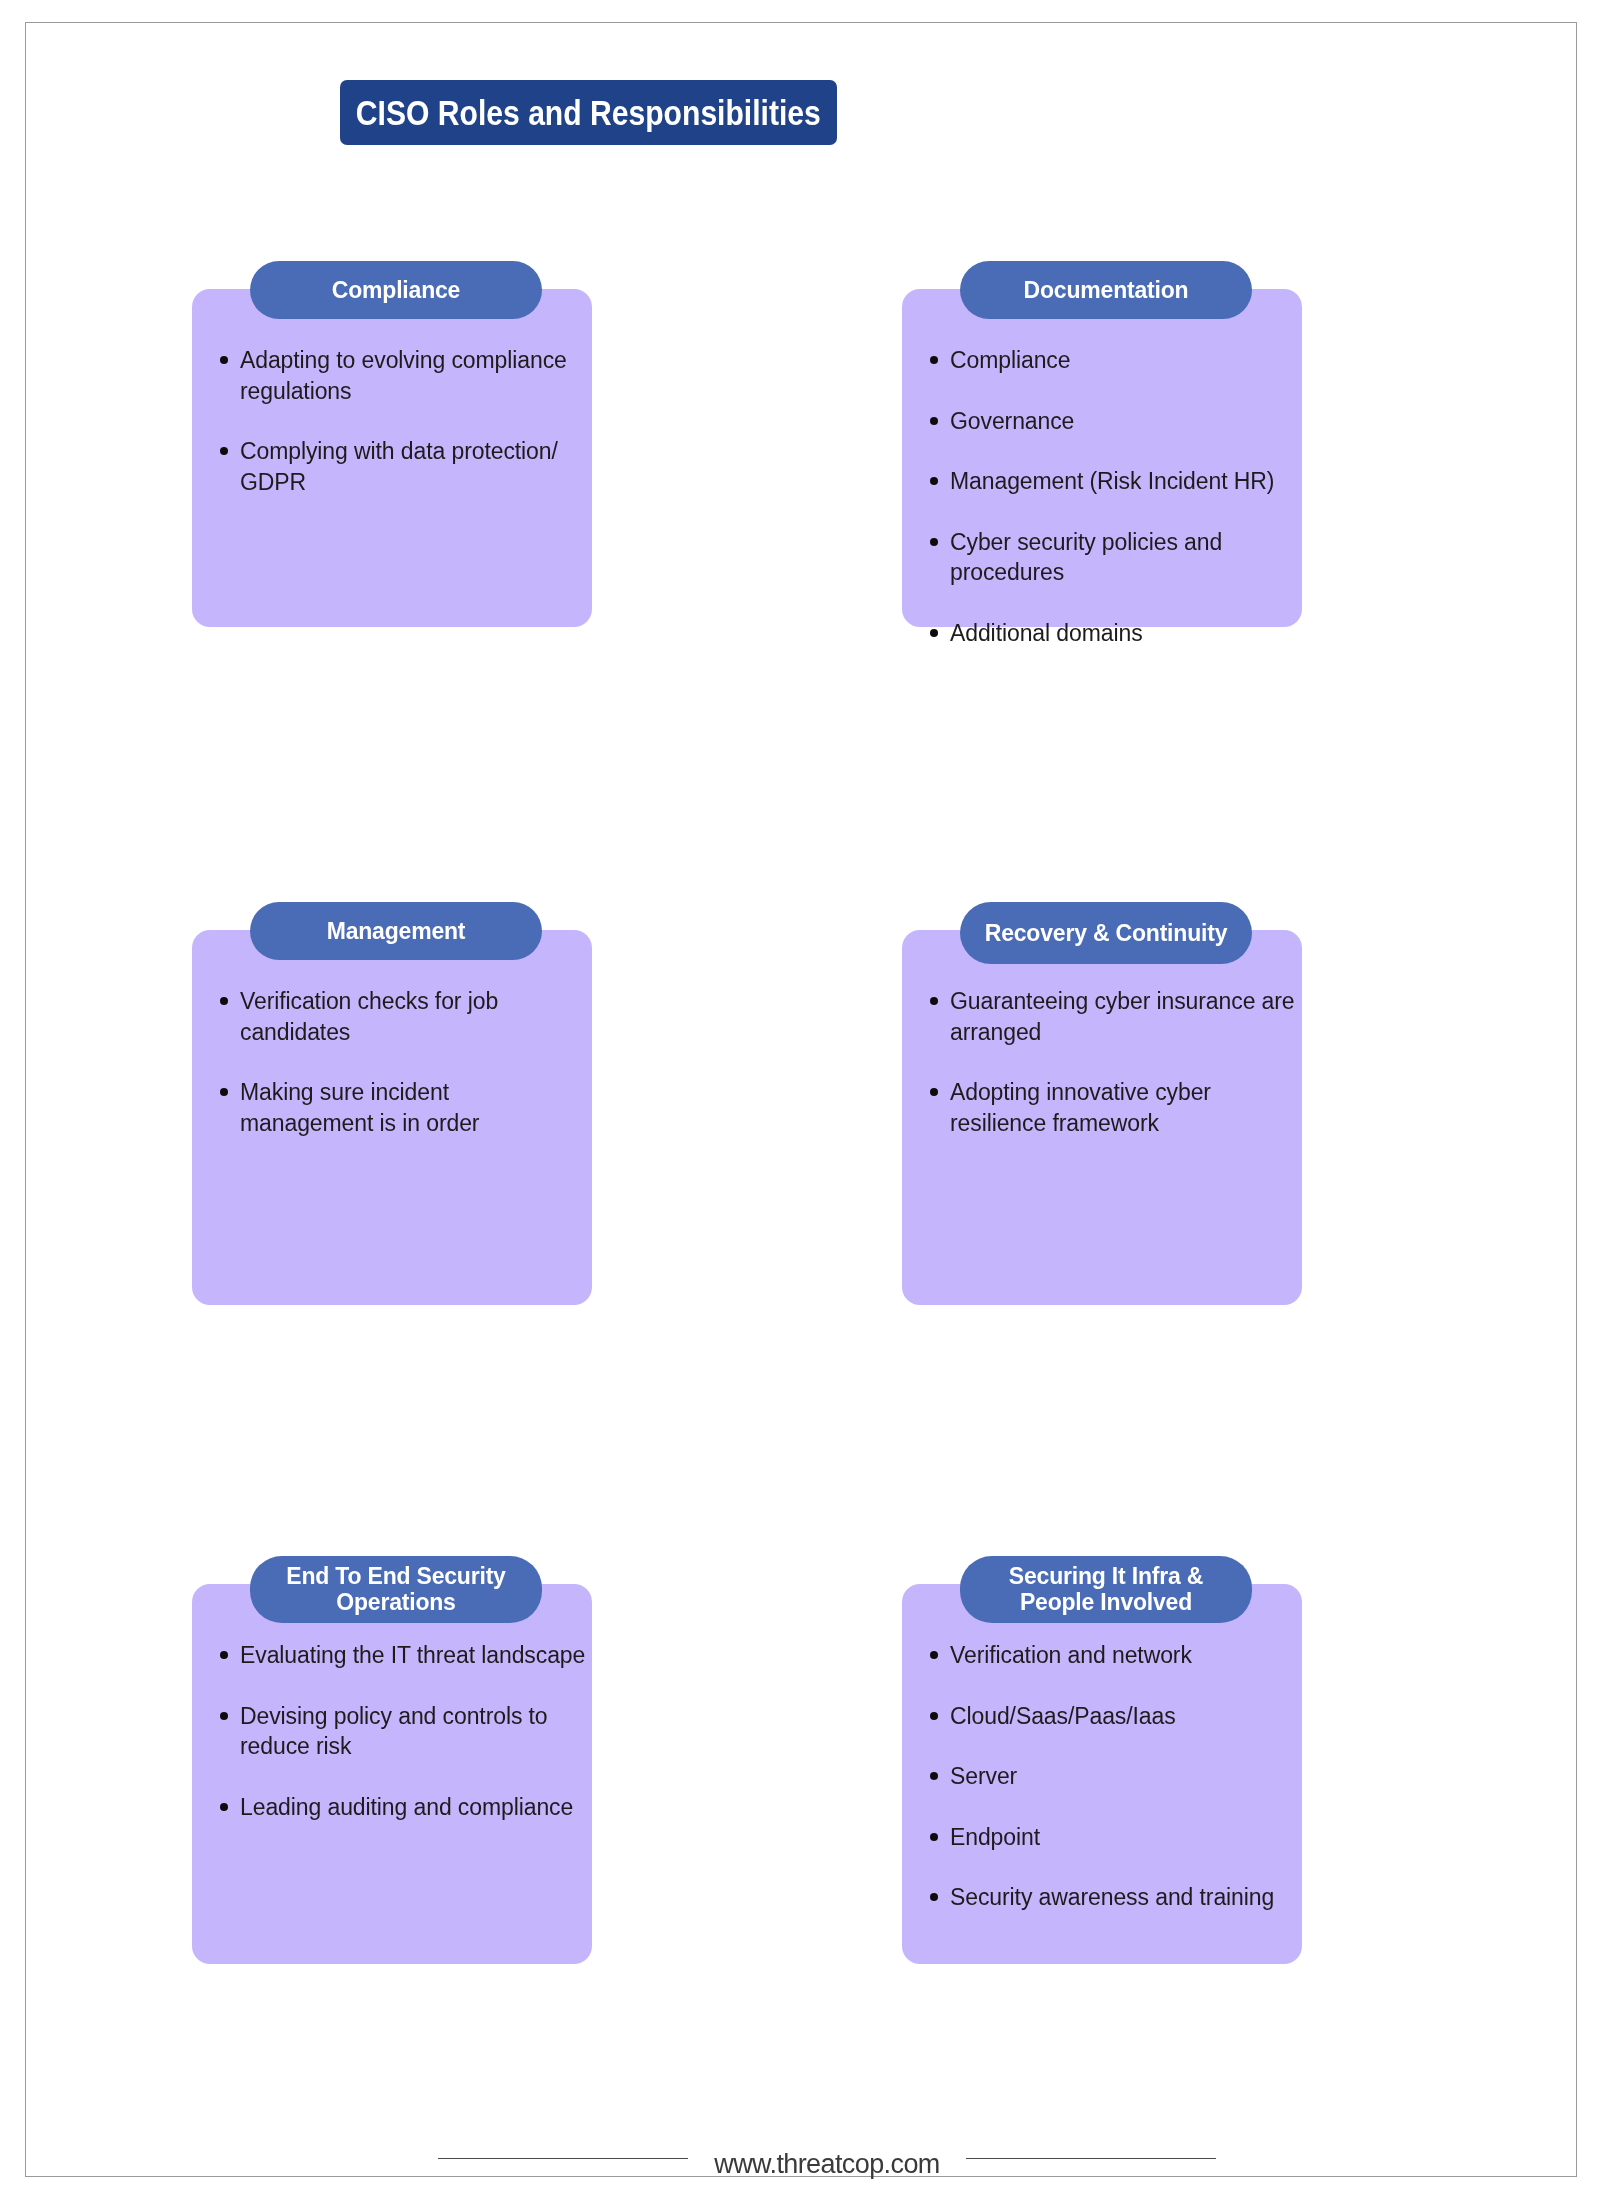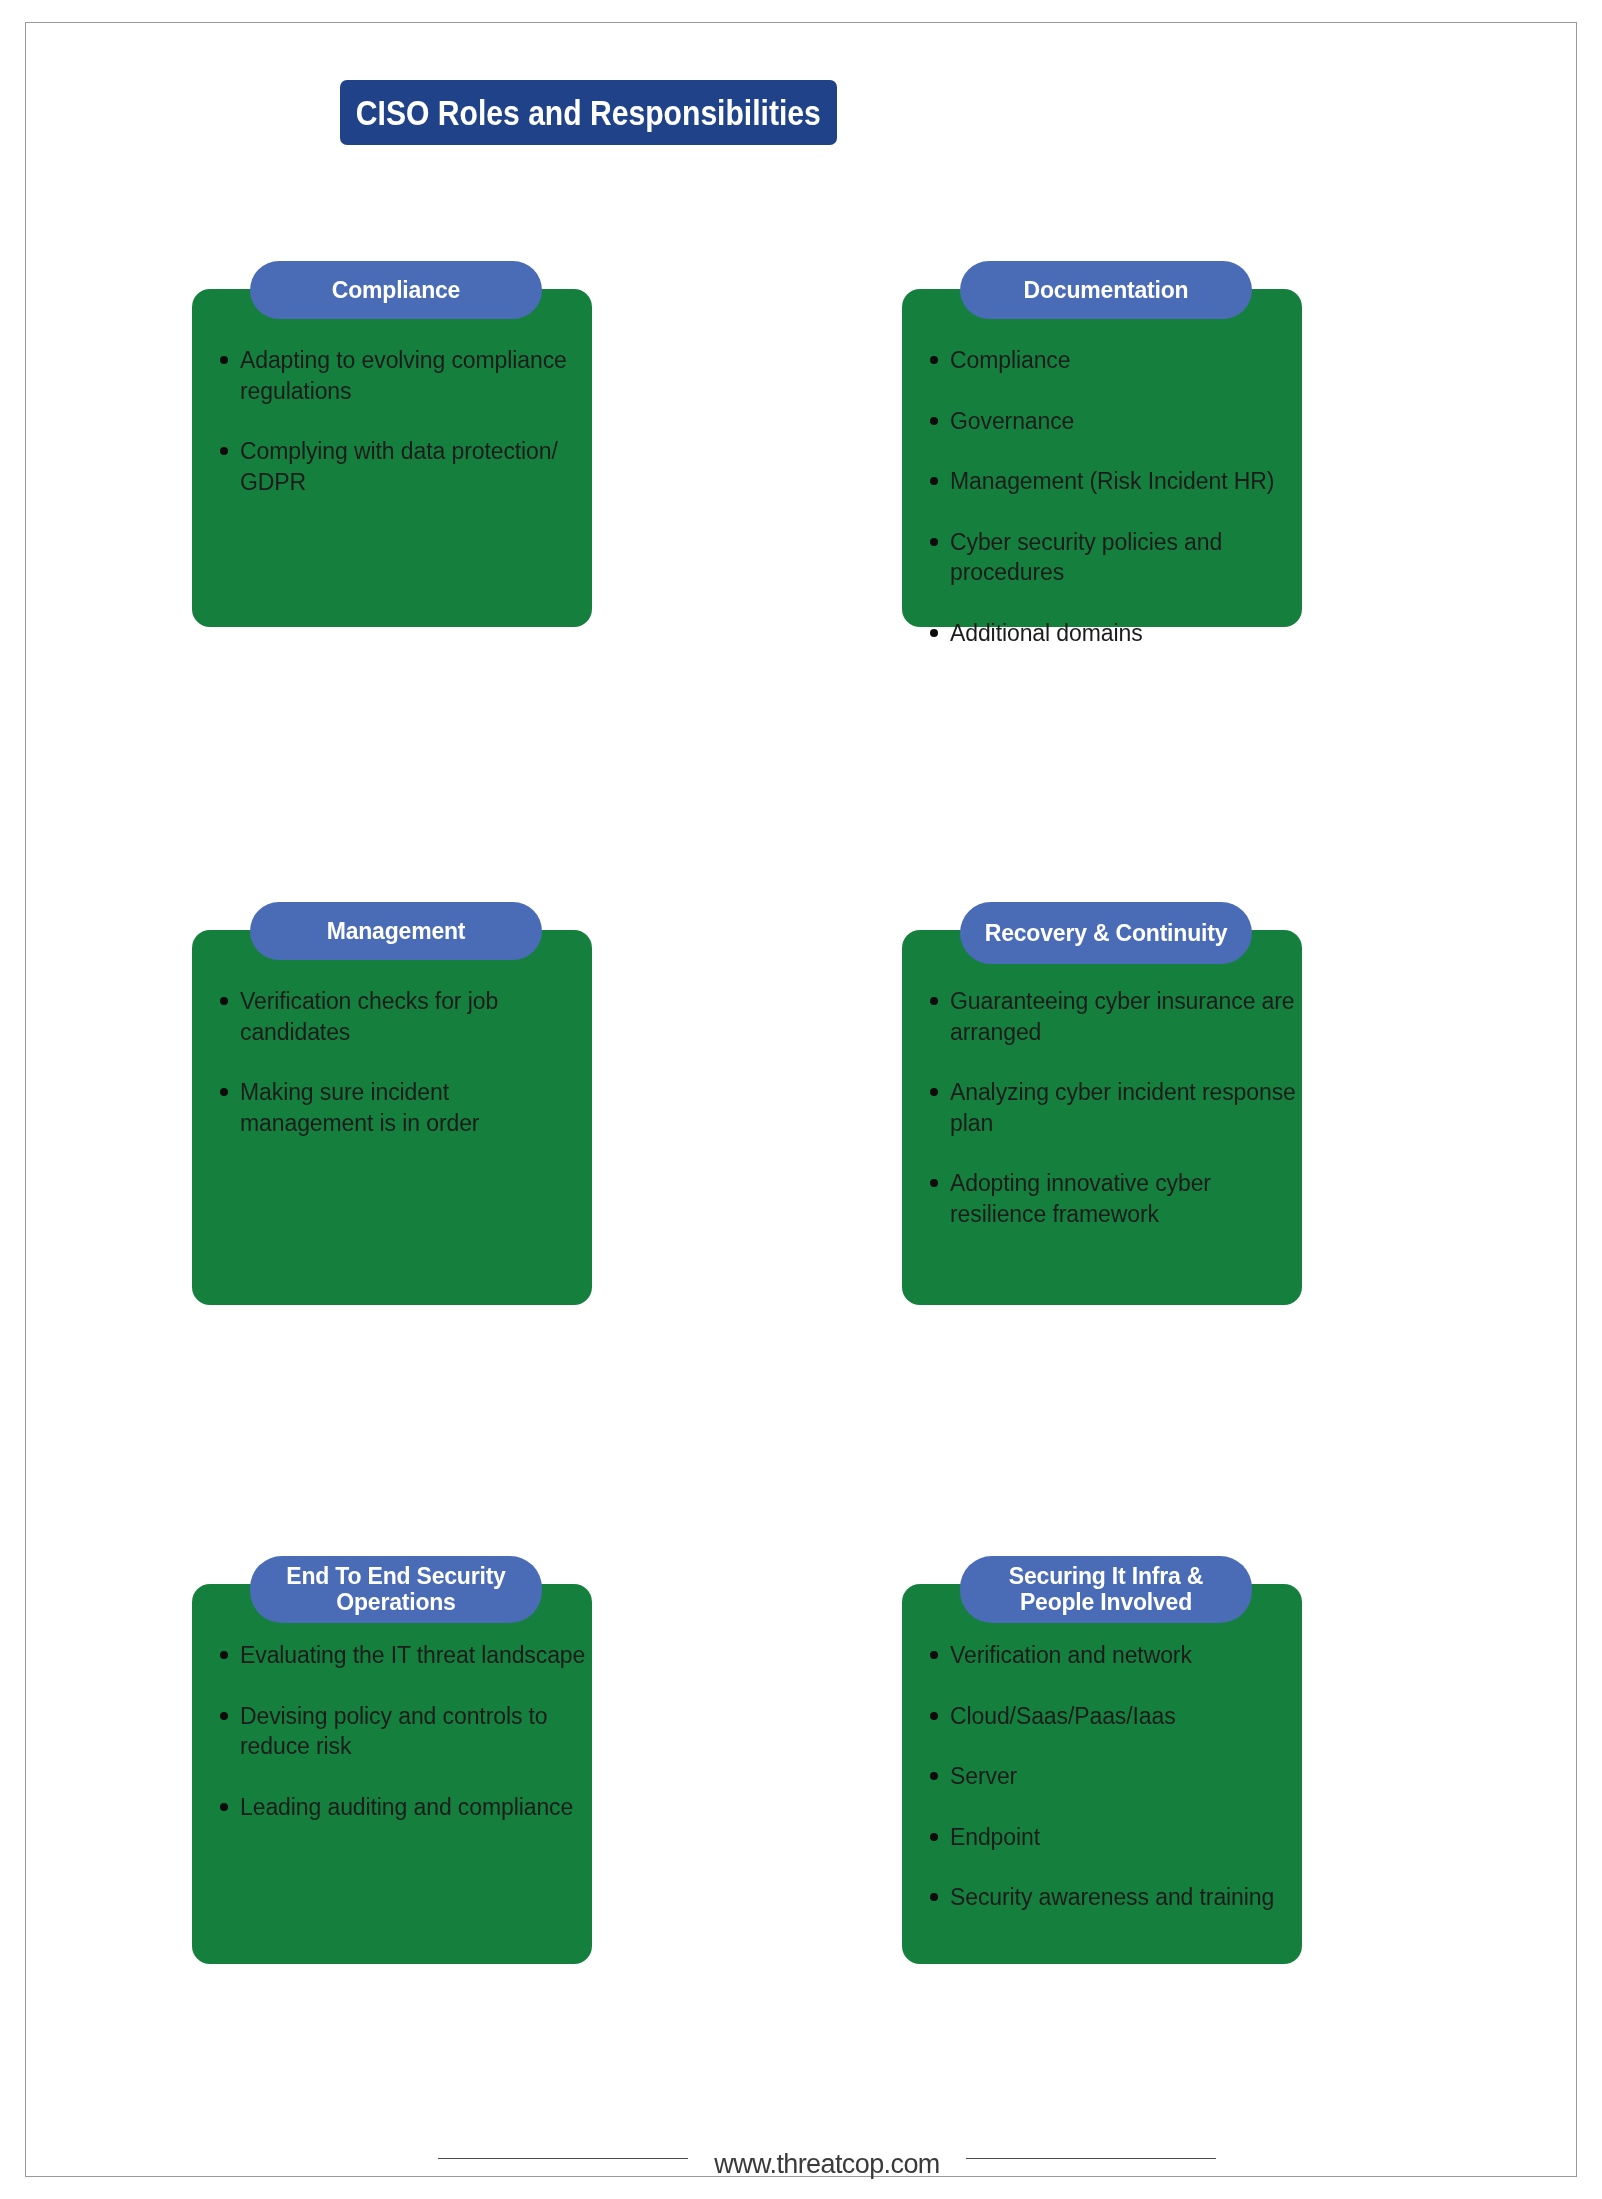--- a/index.html
+++ b/index.html
@@ -59,21 +59,21 @@
 
   .card {
     position: absolute;
     width: 400px;
   }
   .card-body {
     position: absolute;
     left: 0;
     top: 28px;
     width: 400px;
-    background: #15803d;
+    background: #c4b5fd;
     border-radius: 18px;
     box-sizing: border-box;
     padding: 56px 6px 20px 22px;
   }
   .card-pill {
     position: absolute;
     left: 58px;
     top: 0;
     width: 292px;
     min-height: 58px;
@@ -213,21 +213,20 @@
       </div>
       <div class="card-pill">
         <span class="pill-text">Management</span>
       </div>
     </div>
 
     <div class="card" id="card-recovery">
       <div class="card-body">
         <ul class="bullets">
           <li>Guaranteeing cyber insurance are arranged</li>
-          <li>Analyzing cyber incident response plan</li>
           <li>Adopting innovative cyber resilience framework</li>
         </ul>
       </div>
       <div class="card-pill pill-two-line">
         <span class="pill-text">Recovery &amp; Continuity</span>
       </div>
     </div>
 
     <div class="card" id="card-endtoend">
       <div class="card-body">

